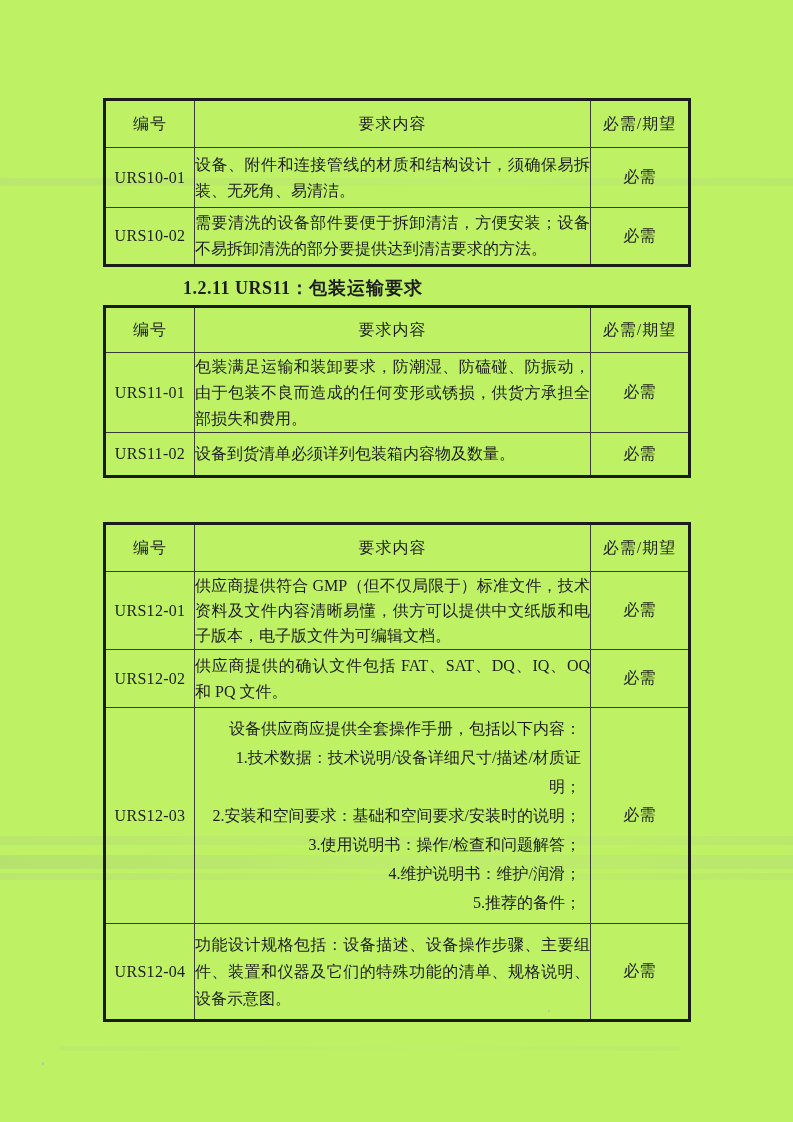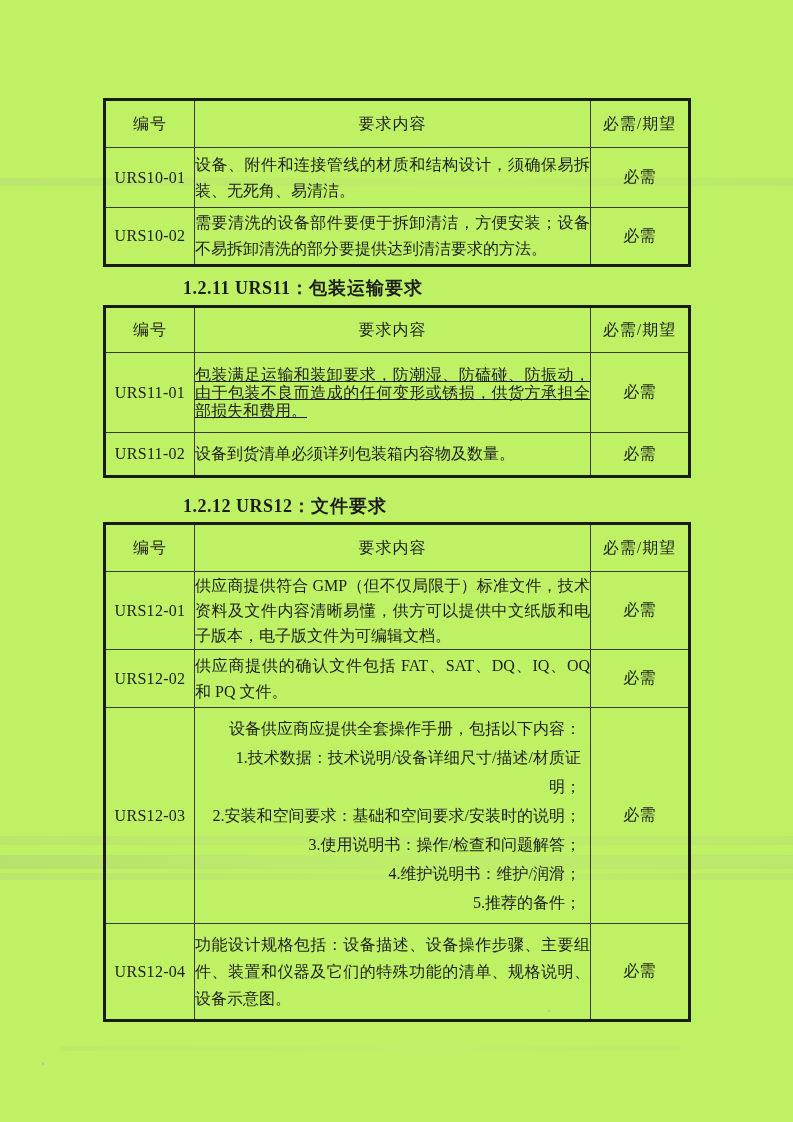--- a/index.html
+++ b/index.html
@@ -58,21 +58,21 @@
   td.id, td.req {
     text-align: center;
     letter-spacing: 0.3px;
   }
   td.id { font-size: 15.5px; }
   td.txt {
     text-align: justify;
     padding: 4px 9px;
     line-height: 26px;
   }
-  .t2 td.txt.r1 { line-height: 18px; text-decoration: underline; }
+  .t2 td.txt.r1 { line-height: 26px; }
   .t3 td.txt.r1 { line-height: 25px; }
   .t3 td.txt.r2 { line-height: 26px; margin-left: 40px; }
   .t3 td.lines {
     text-align: right;
     padding: 6px 9px;
     vertical-align: middle;
   }
   .t3 td.lines div { line-height: 29px; }
   .t3 td.txt.r4 { line-height: 27px; }
 
@@ -157,23 +157,20 @@
       <td class="req">必需</td>
     </tr>
     <tr style="height:44px;">
       <td class="id">URS11-02</td>
       <td class="txt">设备到货清单必须详列包装箱内容物及数量。</td>
       <td class="req">必需</td>
     </tr>
   </tbody>
     </table>
 
-  <div class="heading h2">
-    <span class="num">1.2.12 URS12：</span><span class="ttl">文件要求</span>
-  </div>
 
   <table class="urs t3">
     <colgroup>
         <col class="c-id">
         <col class="c-txt">
         <col class="c-req">
       </colgroup>
     <tbody>
         <tr style="height:48px;">
       <th>编号</th>

